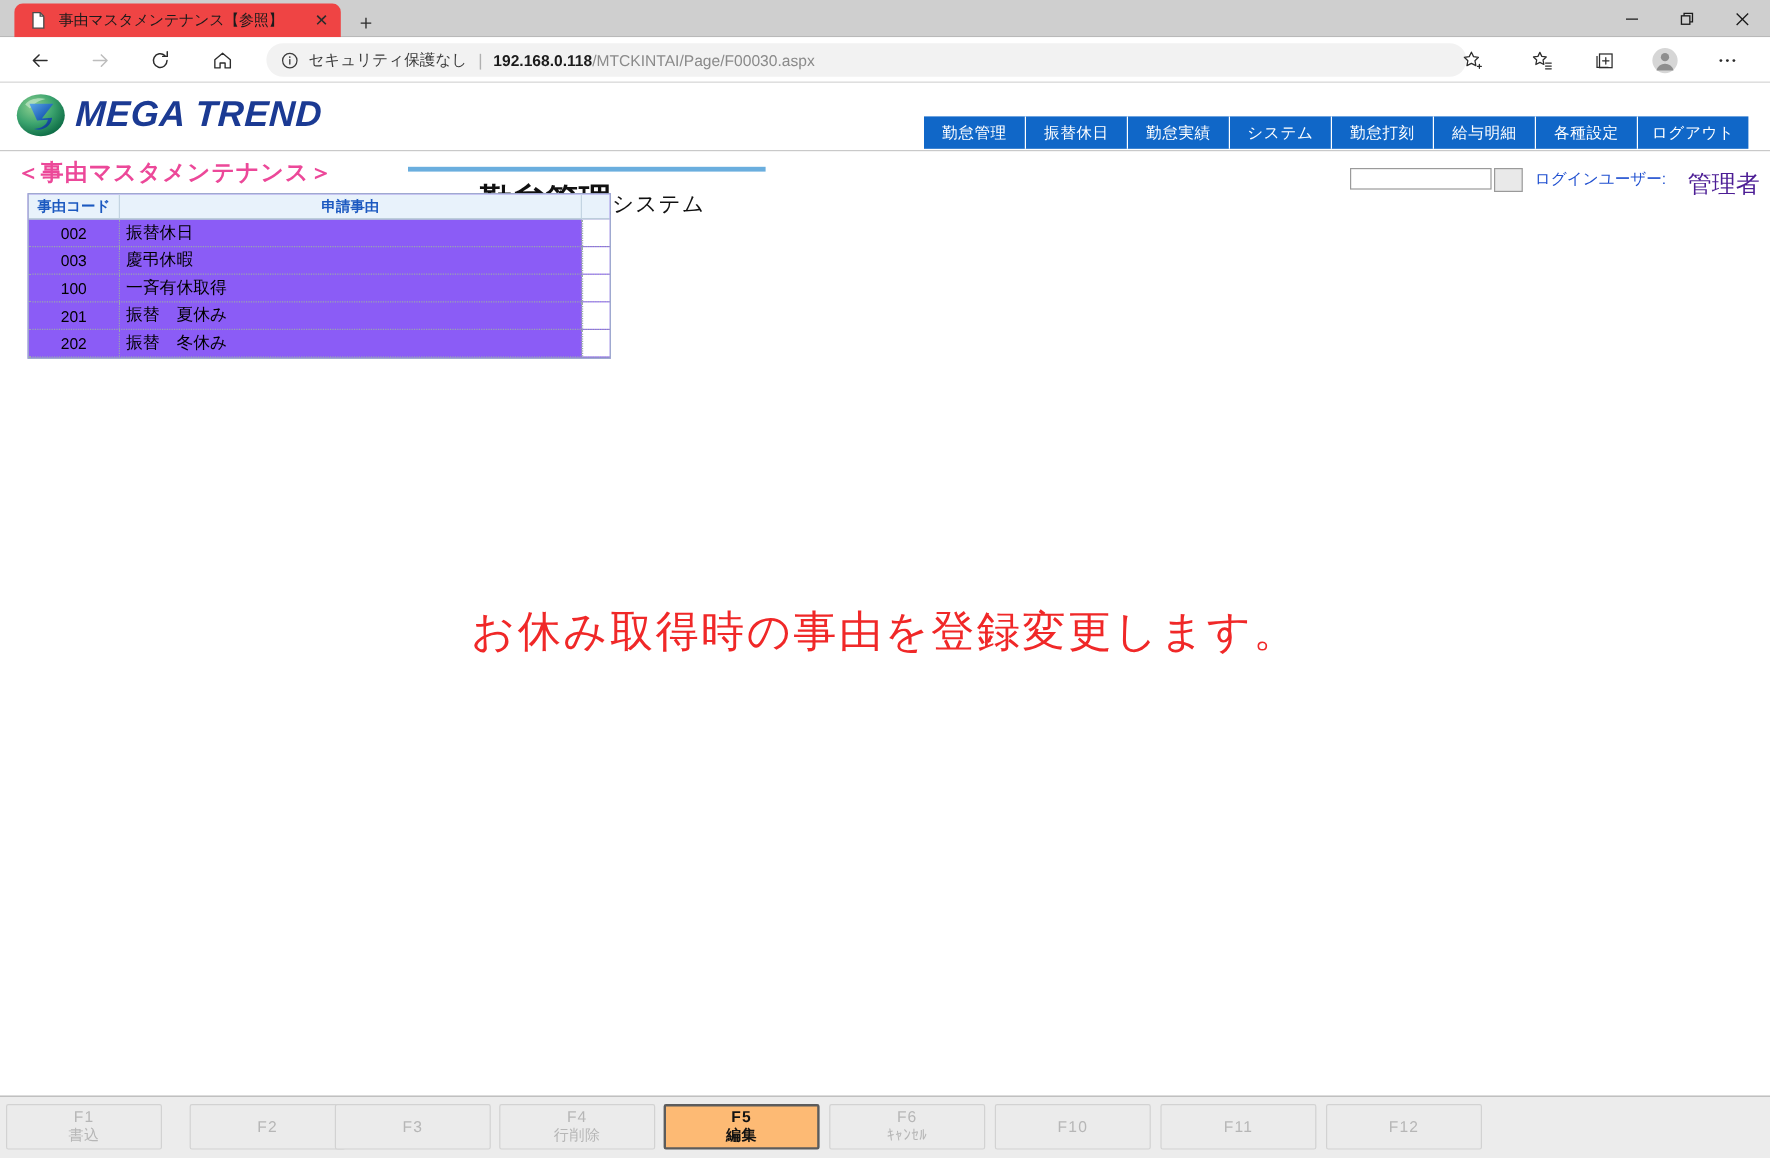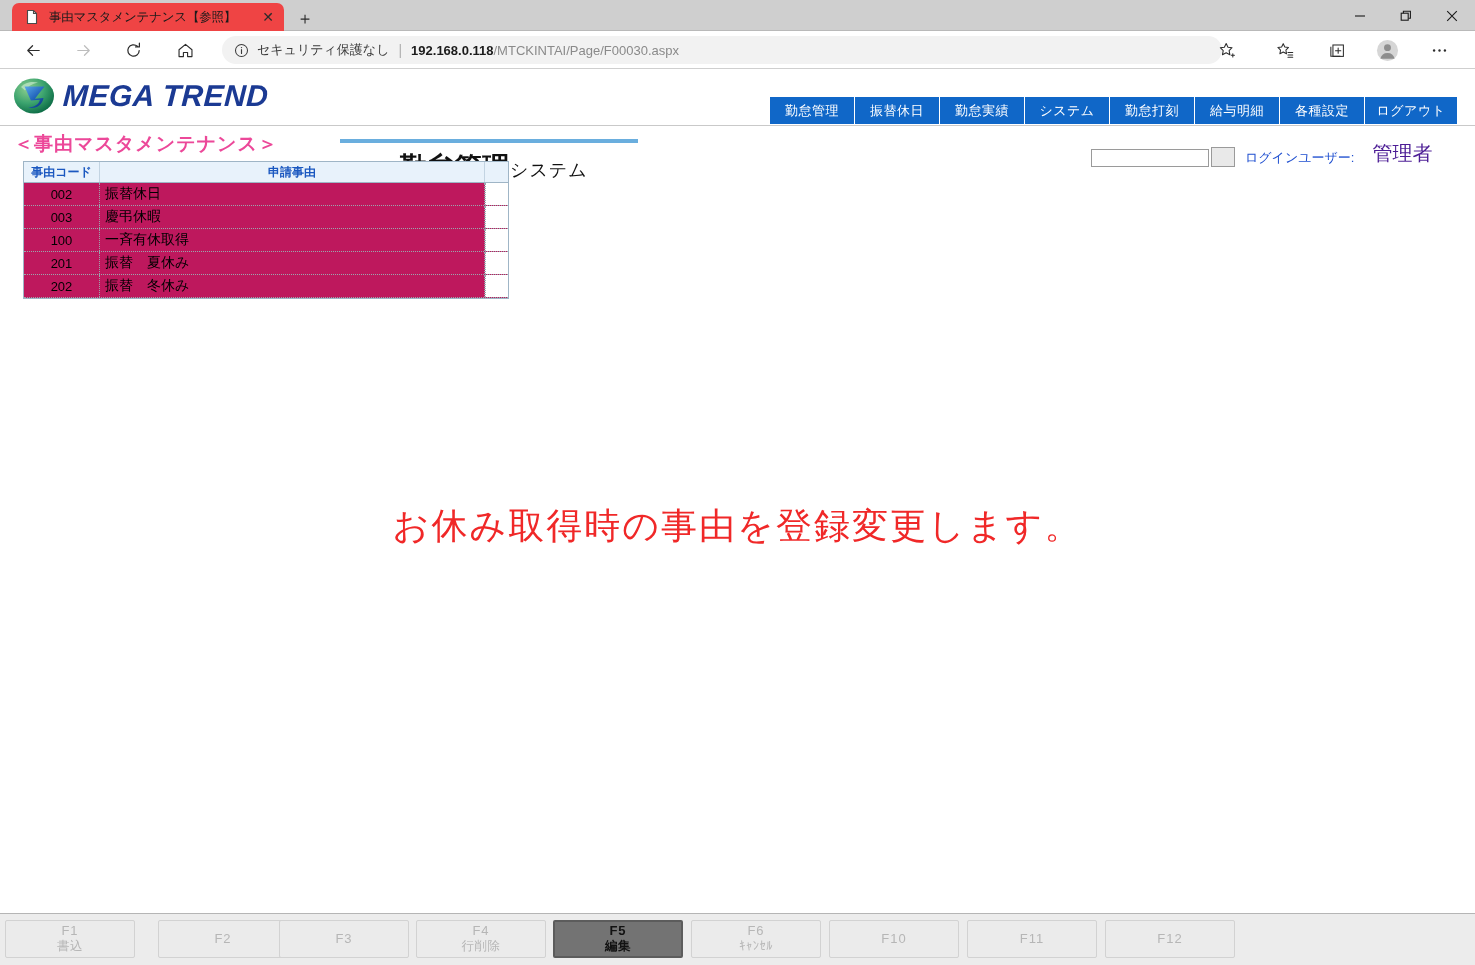--- a/index.html
+++ b/index.html
@@ -209,23 +209,23 @@
   }
   .sys-title .small {
     font-size: 18px;
     font-weight: normal;
     color: #111111;
     letter-spacing: 1px;
   }
   .user-box {
     position: absolute;
     top: 71px;
-    left: 1091px;
-    display: flex;
-    align-items: flex-end;
+    left: 1125px;
+    display: flex;
+    align-items: flex-start;
   }
   .user-input {
     width: 118px;
     height: 18px;
     background: #ffffff;
     border: 1px solid #9a9a9a;
     box-sizing: border-box;
   }
   .user-gobtn {
     width: 24px;
@@ -281,21 +281,21 @@
     letter-spacing: 1px;
     white-space: nowrap;
   }
 
   .grid {
     position: absolute;
     top: 161px;
     left: 23px;
     width: 486px;
     border: 1px solid #9fb5c6;
-    background: #be185d;
+    background: #8b5cf6;
     box-sizing: border-box;
   }
   .grid-header {
     display: flex;
     height: 21px;
     background: #e8f2fb;
     border-bottom: 1px solid #9fb5c6;
     box-sizing: border-box;
   }
   .gh-cell {
@@ -402,21 +402,21 @@
     font-size: 13px;
     color: #b6b6b6;
     letter-spacing: 1px;
   }
   .fkey .fk-label {
     font-size: 12.5px;
     color: #b6b6b6;
     letter-spacing: 0.5px;
   }
   .fkey.enabled {
-    background: #737373;
+    background: #fdba74;
     border: 2px solid #5c5c5c;
   }
   .fkey.enabled .fk-key,
   .fkey.enabled .fk-label {
     color: #121212;
     font-weight: bold;
   }
 </style>
 </head>
 <body>

